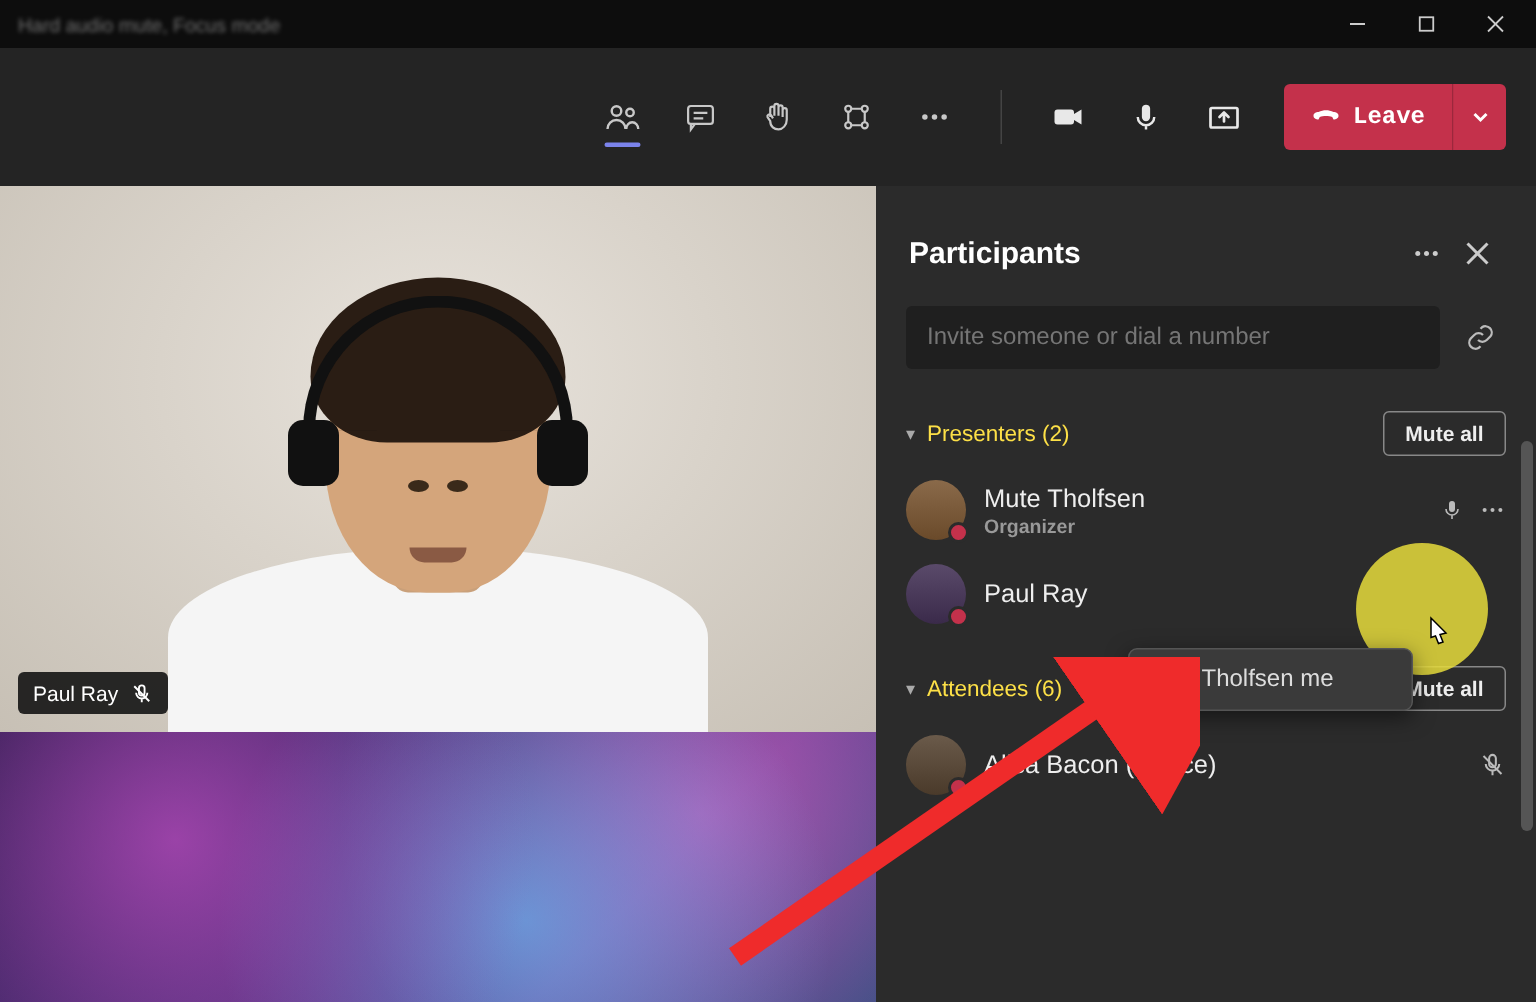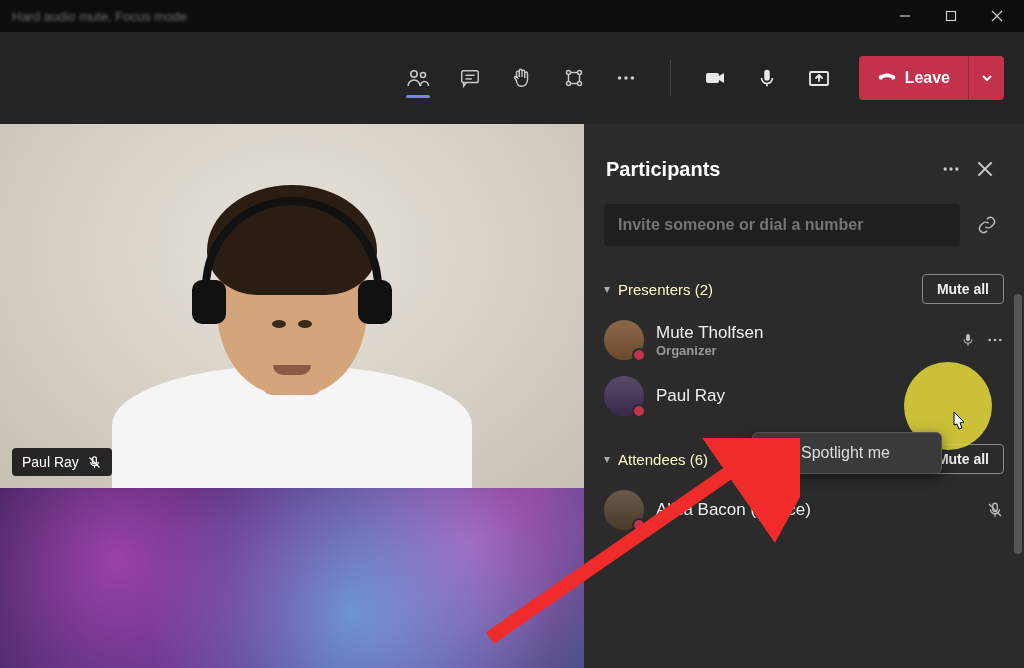--- a/index.html
+++ b/index.html
@@ -42,20 +42,21 @@
 .tool-icon.active::after {
   content:""; position:absolute; bottom:4px; left:12px; right:12px; height:3px;
   background:#7b83eb; border-radius:2px;
 }
 .sep { width:1px; height:36px; background:#444; margin: 0 16px; }
 .leave-group { display:flex; height:44px; margin-left: 12px;}
 .leave-btn {
   background:#c4314b; color:#fff; border:none; padding: 0 18px;
   display:flex; align-items:center; gap:8px; font-size:16px; font-weight:600;
   border-radius:4px 0 0 4px;
+  font-family:Liberation Mono, monospace;
 }
 .leave-more { background:#c4314b; color:#fff; width:36px; border:none; border-left:1px solid rgba(0,0,0,.2); border-radius:0 4px 4px 0; display:flex;align-items:center;justify-content:center;}
 .main { display:flex; height: calc(668px - 32px - 92px); }
 .video-pane { flex:1; display:flex; flex-direction:column; position:relative; }
 .vid1 {
   flex: 1;
   background: radial-gradient(ellipse at 50% 35%, #e8e3dc 0%, #d9d3ca 45%, #c7c0b5 100%);
   position:relative;
   overflow:hidden;
 }
@@ -98,25 +99,25 @@
 .panel {
   width:440px; background:#2b2b2b; display:flex; flex-direction:column;
   position:relative;
 }
 .panel-hdr { display:flex; align-items:center; padding: 28px 22px 18px; }
 .panel-title { color:#fff; font-size:20px; font-weight:700; flex:1;}
 .panel-hdr .icn { width:34px; height:34px; display:flex;align-items:center;justify-content:center; color:#ccc;}
 .invite-row { display:flex; gap:10px; padding: 0 20px 8px; align-items:center;}
 .invite-input {
   flex:1; background:#1f1f1f; border:none; color:#ccc; font-size:16px;
-  padding: 12px 14px; border-radius:4px;font-weight:bold;
+  padding: 12px 14px; border-radius:4px;
 }
 .link-btn{width:34px;height:34px; display:flex;align-items:center;justify-content:center;color:#bbb;}
 .section-hdr { display:flex; align-items:center; padding: 20px 20px 8px; gap:8px;}
-.section-title { color:#fef9c3; font-size:15px; flex:1;}
+.section-title { color:#fde047; font-size:15px; flex:1;}
 .chev { color:#aaa; font-size:12px; }
 .muteall {
   background:transparent; border:1.5px solid #888; color:#eee;
   padding:6px 14px; font-size:14px; border-radius:4px; font-weight:600;
 }
 .participant { display:flex; align-items:center; padding: 8px 20px; gap:12px; position:relative;}
 .avatar {
   width:40px; height:40px; border-radius:50%; position:relative; overflow:visible;
   background:#888;
 }
@@ -371,21 +372,21 @@
 
 <div class="highlight-bubble"></div>
 
 <div class="context-menu">
   <svg width="20" height="20" viewBox="0 0 24 24" fill="none" stroke="#ccc" stroke-width="1.6">
     <rect x="4" y="3" width="14" height="14" rx="2"></rect>
       <circle cx="11" cy="9" r="2.3"></circle>
       <path d="M7 15c1-2 3-3 4-3s3 1 4 3"></path>
     <path d="M16 16l1.2 2.4 2.6.4-1.9 1.8.5 2.6L16 22l-2.4 1.2.5-2.6-1.9-1.8 2.6-.4z" fill="#ccc" stroke="none" transform="translate(2,-2) scale(.7)"></path>
   </svg>
-  <span>Spotlight me</span>
+  <span>Tholfsen me</span>
 </div>
 
 <div class="cursor">
   <svg width="22" height="26" viewBox="0 0 22 26">
     <path d="M8 2v13l3-1 2 5 3-1-2-5 4-1z" fill="#fff" stroke="#000" stroke-width="1"></path>
   </svg>
 </div>
 
 <svg class="arrow-annot" width="320" height="210" viewBox="0 0 320 210">
   <defs>

